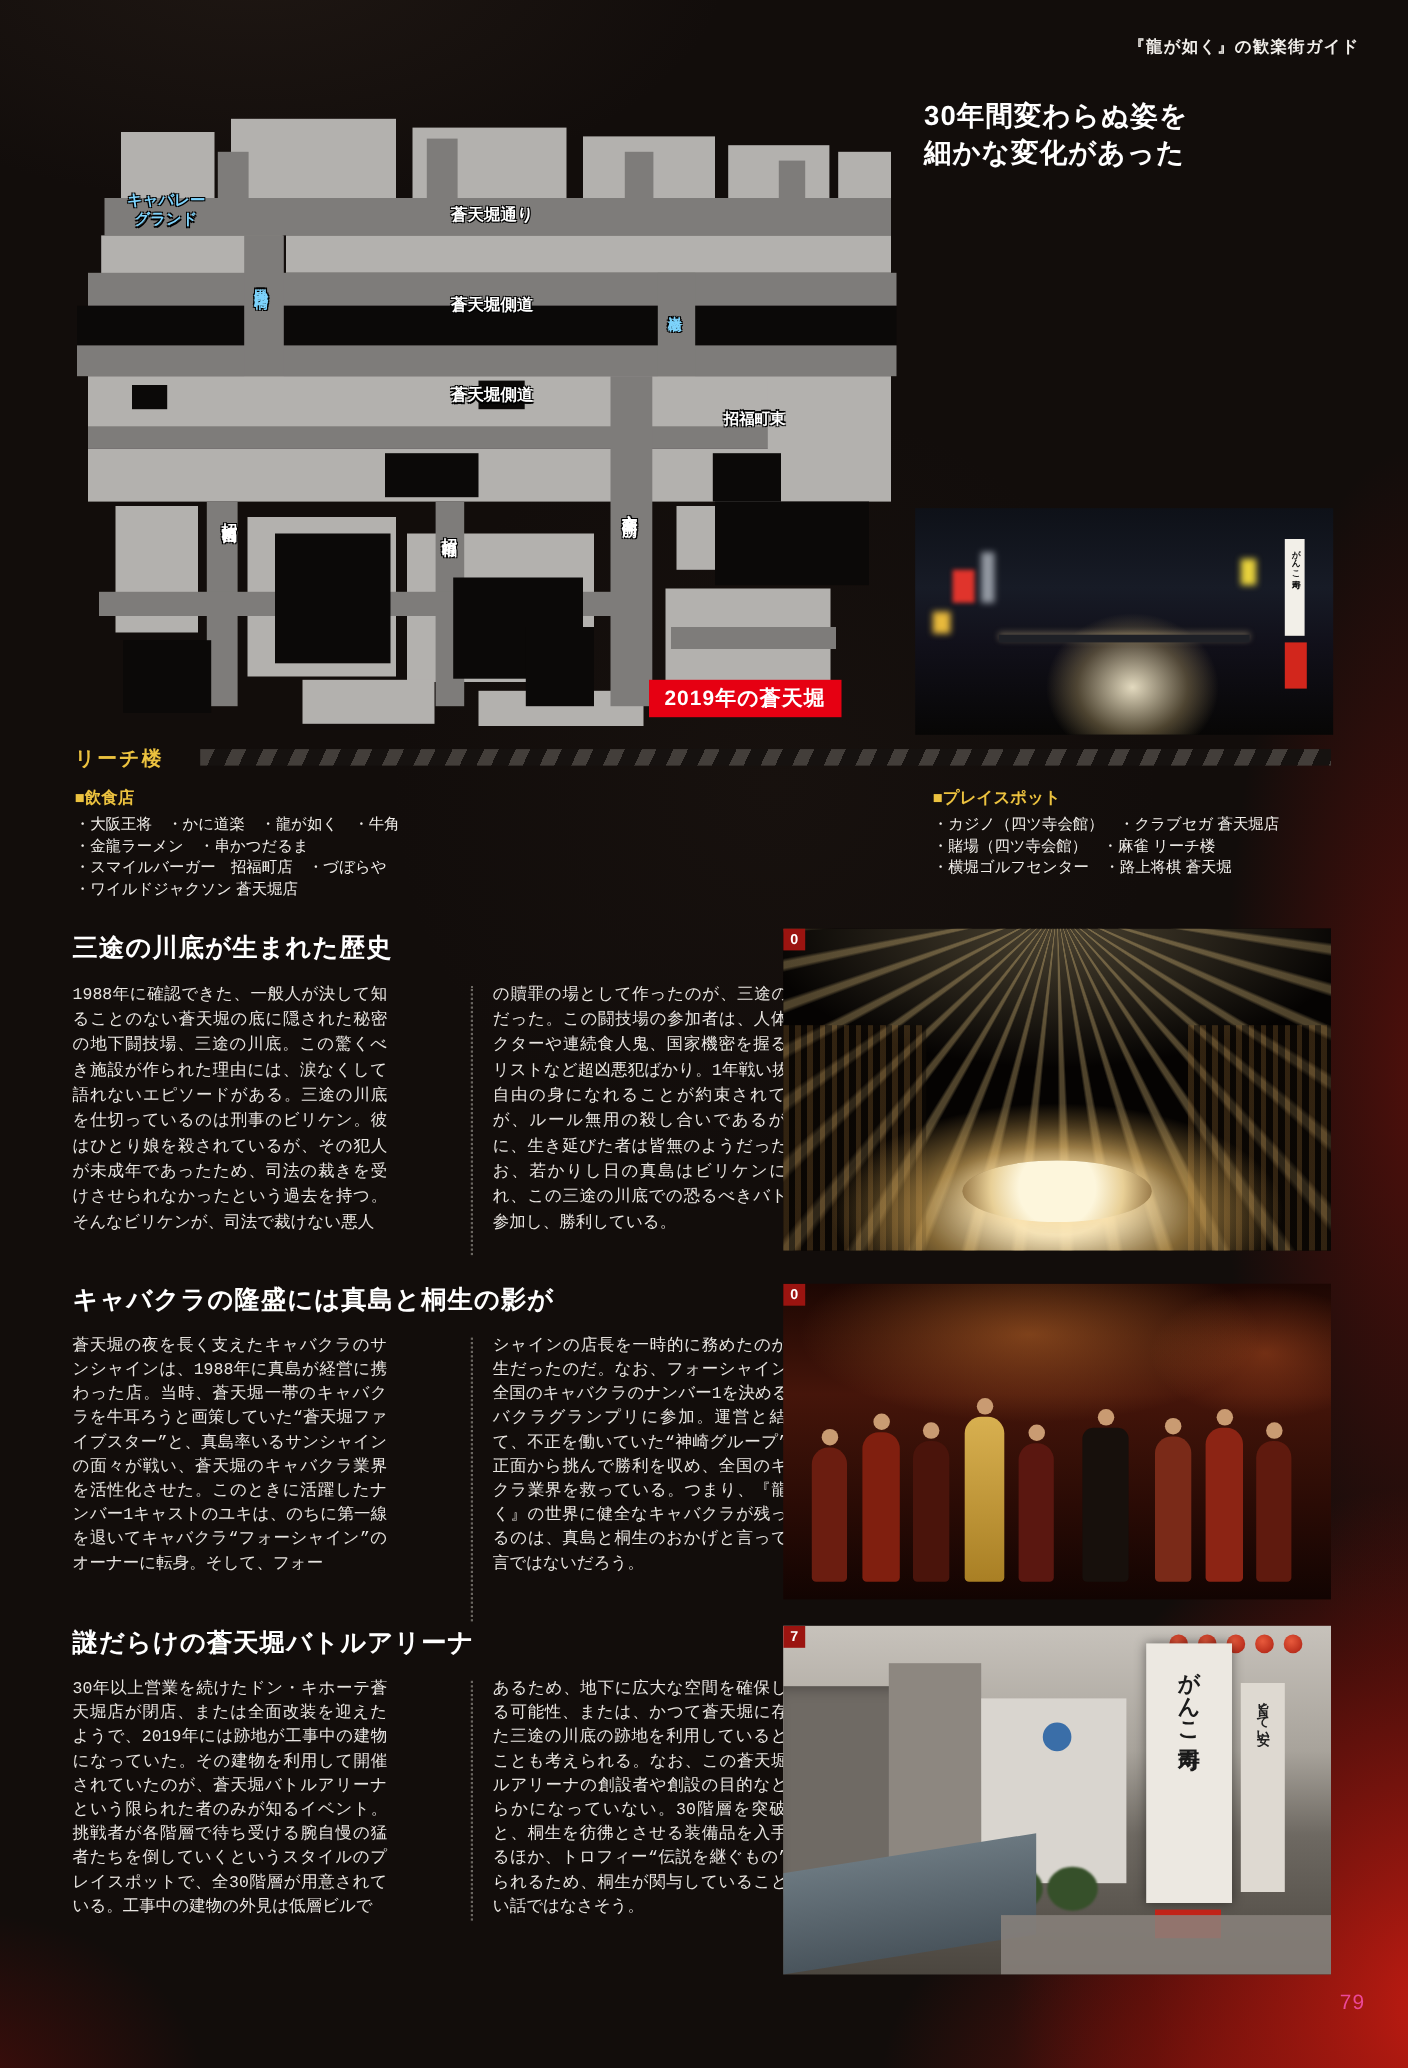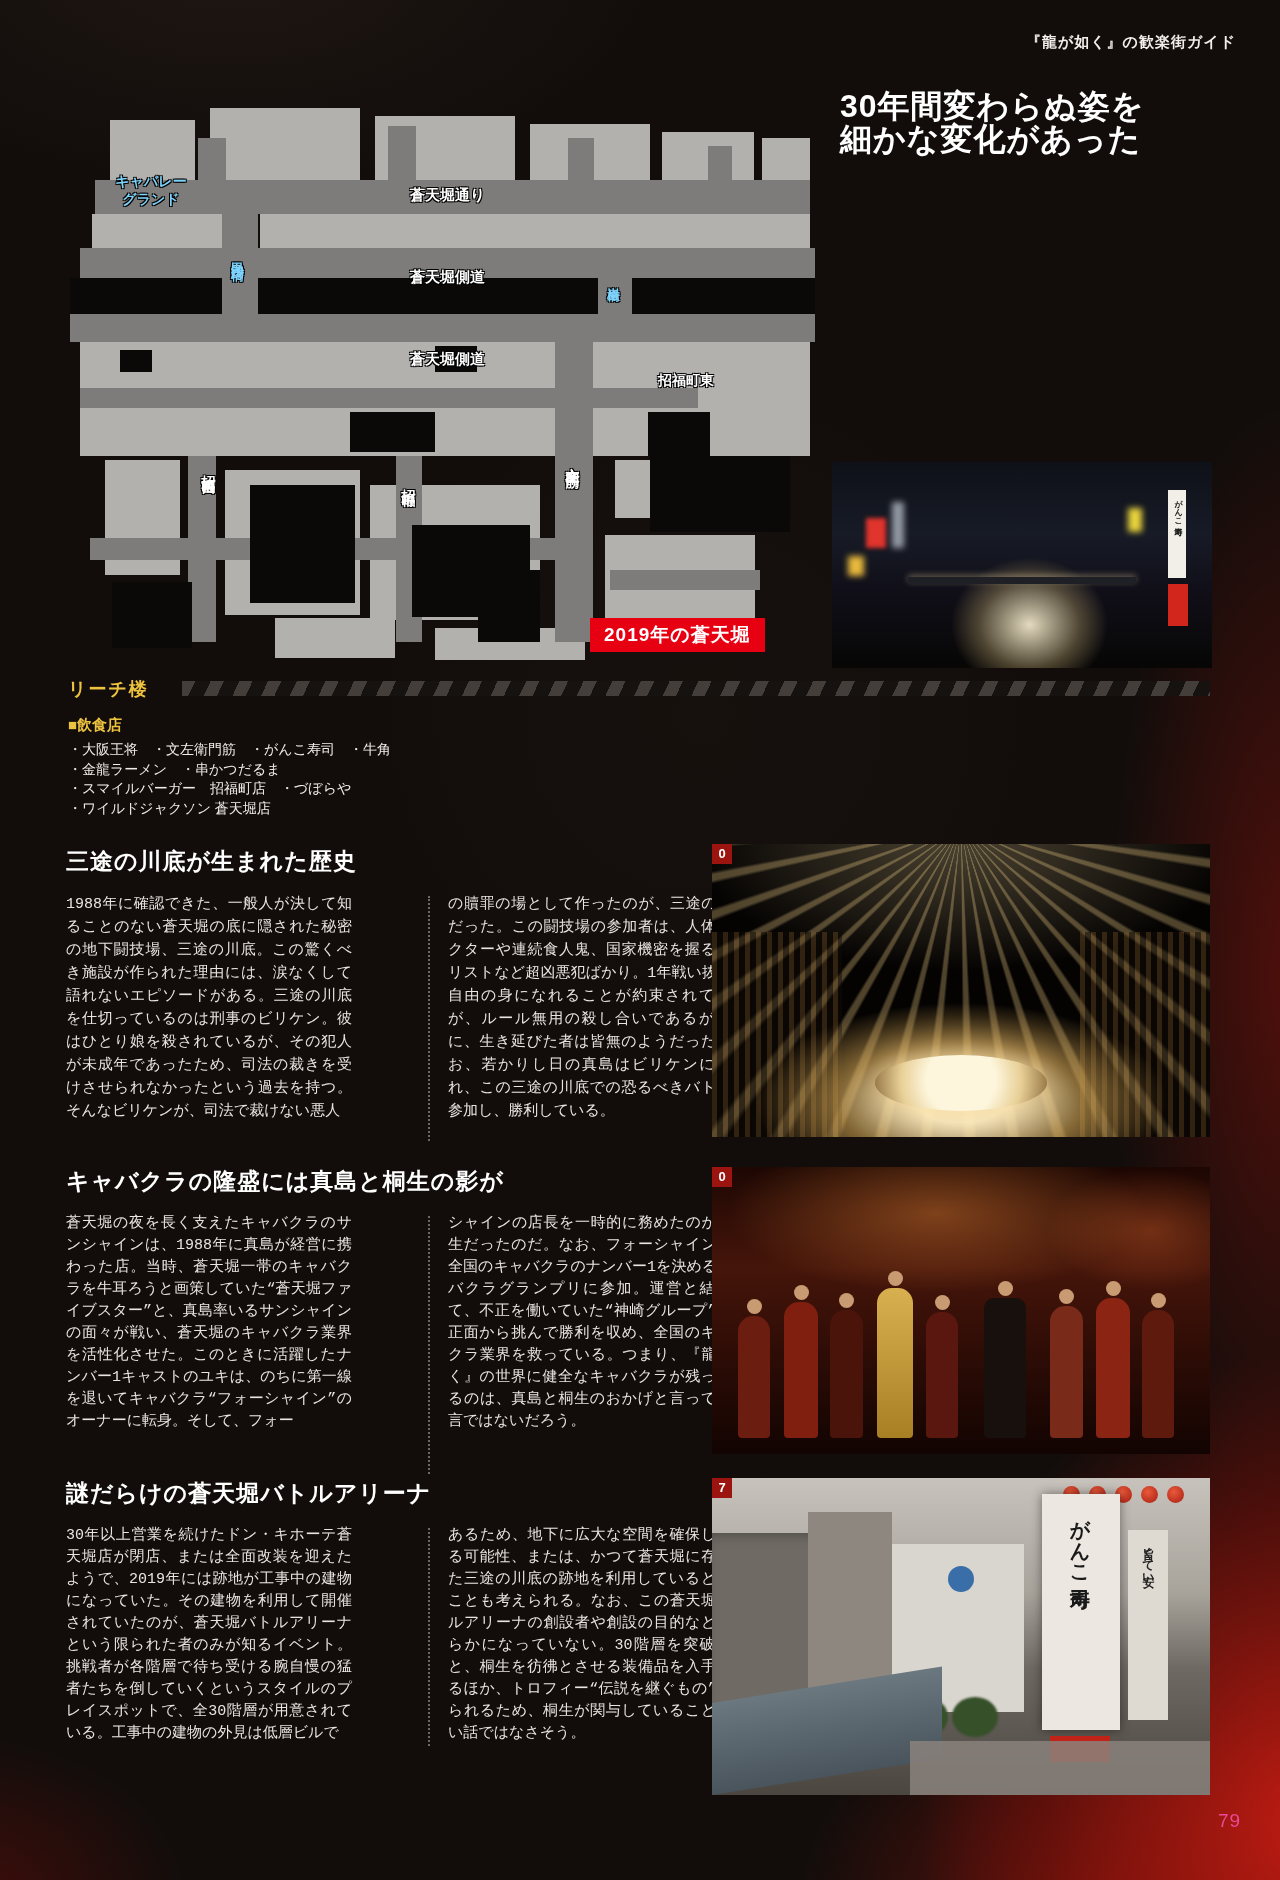--- a/index.html
+++ b/index.html
@@ -23,21 +23,21 @@
   .mm{background:#7e7c7a;}   
   .md{background:#0b0908;}   
   .lbl{position:absolute;color:#fff;font-weight:bold;font-size:15px;
        text-shadow:1px 1px 0 #000,-1px -1px 0 #000,1px -1px 0 #000,-1px 1px 0 #000;}
   .lbl.y{color:#7dd3fc;}
   .lbl.v{writing-mode:vertical-rl;text-orientation:upright;letter-spacing:2px;}
   .map-cap{position:absolute;left:590px;top:618px;background:#e60012;color:#fff;
            font-size:19px;font-weight:bold;padding:4px 14px;letter-spacing:1px;}
   
   .intro{position:absolute;left:840px;top:90px;width:378px;}
-  .intro h2{margin:0;font-size:32px;line-height:33px;color:#fff;letter-spacing:1px;}
+  .intro h2{margin:0;font-size:25px;line-height:33px;color:#fff;letter-spacing:1px;}
   .intro p{margin:14px 0 0;font-size:16px;line-height:21.5px;text-align:justify;color:#eae7e3;}
   
   .fac-title{position:absolute;left:68px;top:677px;color:#ecc23f;font-size:18px;font-weight:bold;letter-spacing:2px;}
   .hatch{position:absolute;left:182px;top:681px;width:1028px;height:15px;
          background:repeating-linear-gradient(115deg,#433e3a 0 12px,#161210 12px 26px);}
   .fac-col{position:absolute;top:716px;}
   .fac-head{color:#ecc23f;font-size:15px;font-weight:bold;margin-bottom:5px;}
   .fac-row{color:#f0ede9;font-size:14px;line-height:19.5px;white-space:pre;}
   
   .article{position:absolute;left:66px;width:700px;font-family:Liberation Mono, monospace;}
@@ -202,24 +202,30 @@
         <span>がんこ寿司</span>
       </div>
     <div class="redsign"></div>
   </div>
 
   <div class="fac-title z">リーチ楼</div>
   <div class="hatch z"></div>
 
   <div class="fac-col z" style="left:68px">
     <div class="fac-head">■飲食店</div>
-    <div class="fac-row">・大阪王将　・文左衛門筋　・がんこ寿司　・牛角</div>
+    <div class="fac-row">・大阪王将　・かに道楽　・龍が如く　・牛角</div>
     <div class="fac-row">・金龍ラーメン　・串かつだるま</div>
     <div class="fac-row">・スマイルバーガー　招福町店　・づぼらや</div>
     <div class="fac-row">・ワイルドジャクソン 蒼天堀店</div>
+  </div>
+  <div class="fac-col z" style="left:848px">
+    <div class="fac-head">■プレイスポット</div>
+    <div class="fac-row">・カジノ（四ツ寺会館）　・クラブセガ 蒼天堀店</div>
+    <div class="fac-row">・賭場（四ツ寺会館）　・麻雀 リーチ楼</div>
+    <div class="fac-row">・横堀ゴルフセンター　・路上将棋 蒼天堀</div>
   </div>
 
   <div class="article lh23 z" style="top:846px">
     <h3>三途の川底が生まれた歴史</h3>
     <div class="cols">
       <p class="c1">1988年に確認できた、一般人が決して知ることのない蒼天堀の底に隠された秘密の地下闘技場、三途の川底。この驚くべき施設が作られた理由には、涙なくして語れないエピソードがある。三途の川底を仕切っているのは刑事のビリケン。彼はひとり娘を殺されているが、その犯人が未成年であったため、司法の裁きを受けさせられなかったという過去を持つ。そんなビリケンが、司法で裁けない悪人</p>
       <div class="col-div" style="height:245px"></div>
       <p class="c2">の贖罪の場として作ったのが、三途の川底だった。この闘技場の参加者は、人体コレクターや連続食人鬼、国家機密を握るテロリストなど超凶悪犯ばかり。1年戦い抜けば自由の身になれることが約束されていたが、ルール無用の殺し合いであるがために、生き延びた者は皆無のようだった。なお、若かりし日の真島はビリケンに導かれ、この三途の川底での恐るべきバトルに参加し、勝利している。</p>
     </div>
   </div>

